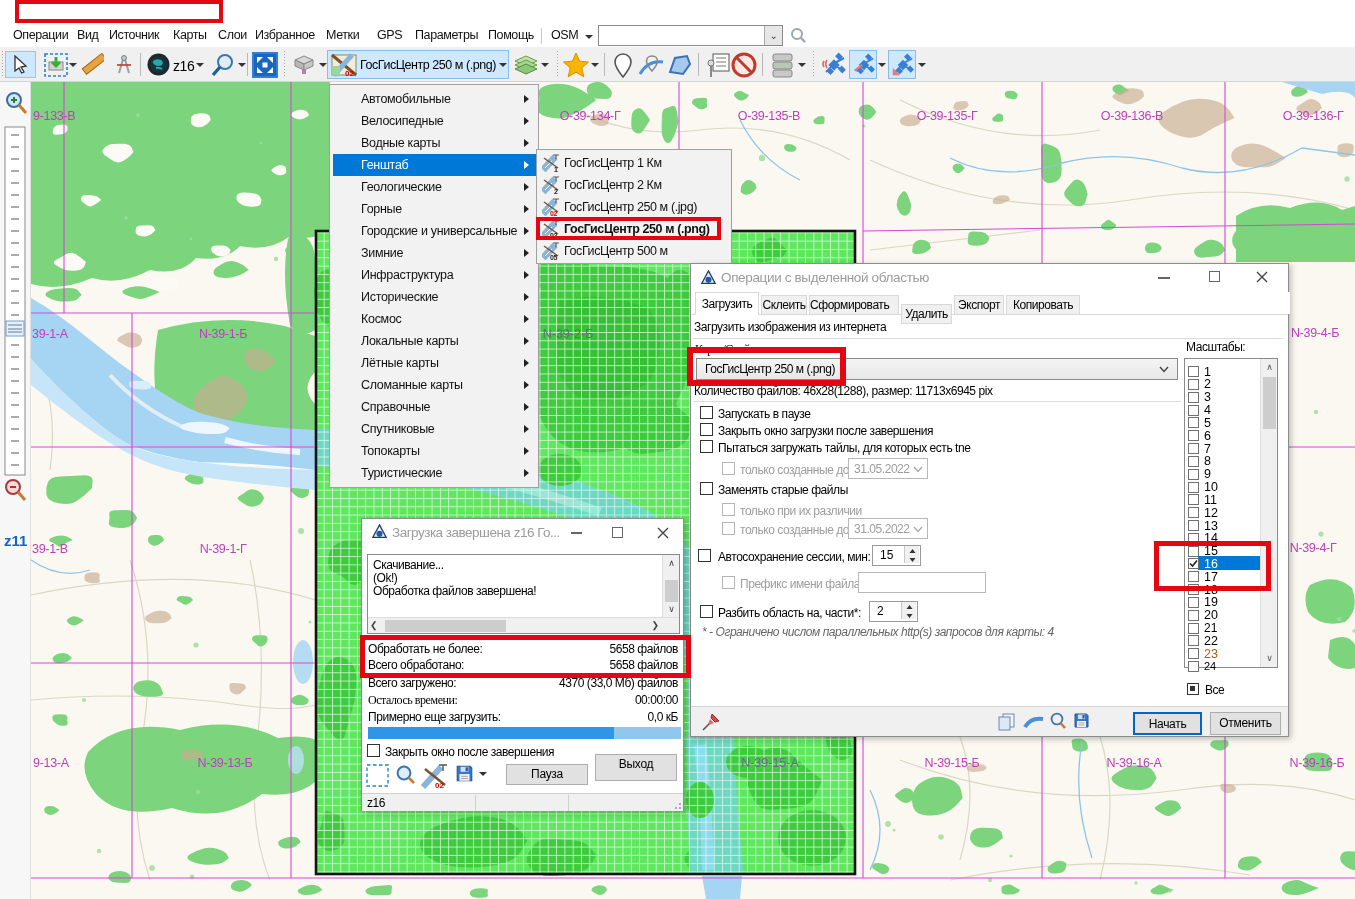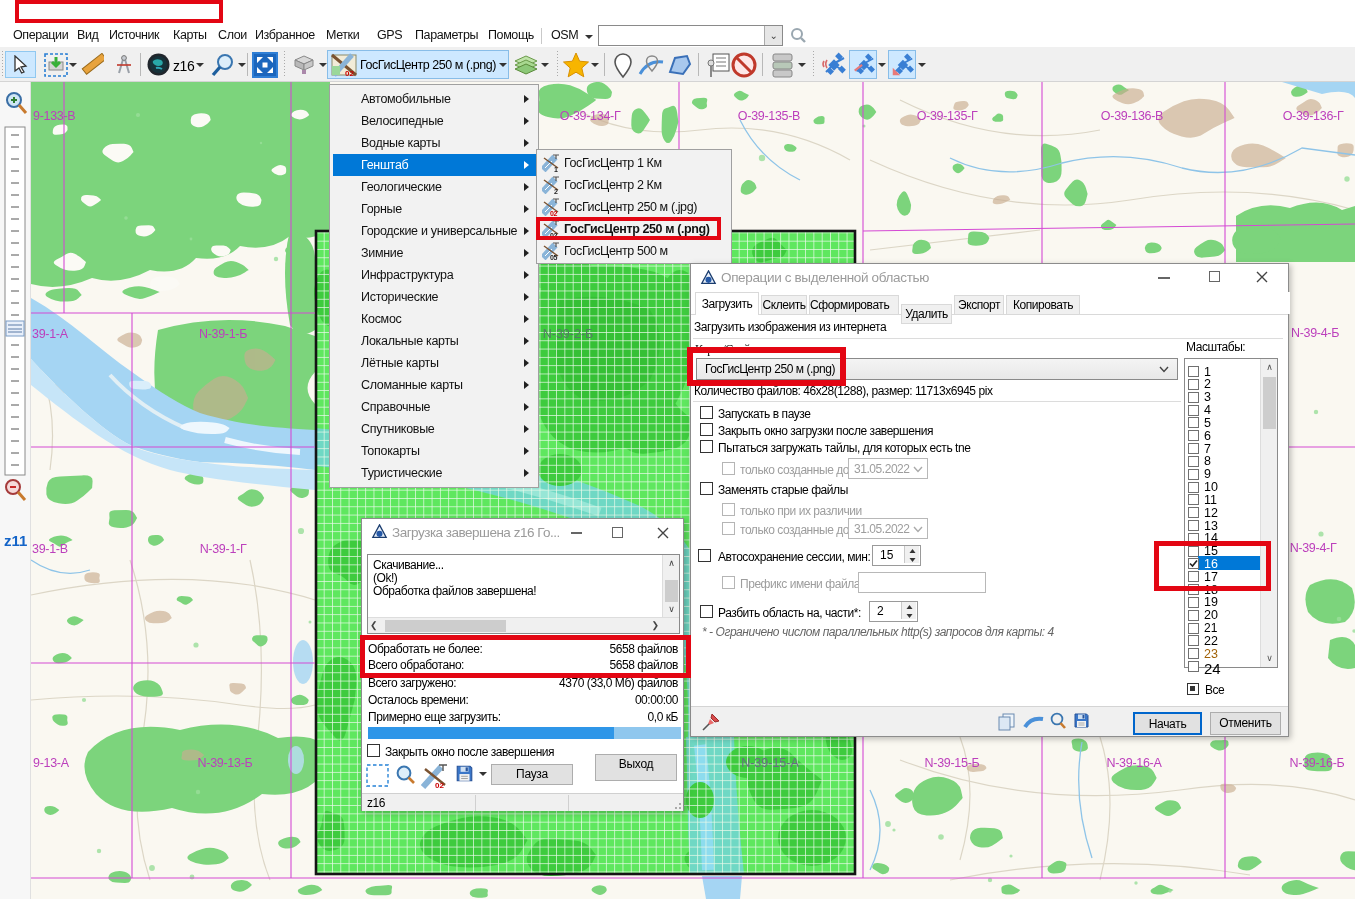--- a/index.html
+++ b/index.html
@@ -836,21 +836,21 @@
   <div class="abs" style="left:513px;top:331.4px;font-size:12.5px;color:#000;">19</div>
   <div class="abs" style="left:497px;top:345.8px;width:11px;height:11px;border:1px solid #707070;background:#fff;"></div>
   <div class="abs" style="left:513px;top:344.3px;font-size:12.5px;color:#000;">20</div>
   <div class="abs" style="left:497px;top:358.6px;width:11px;height:11px;border:1px solid #707070;background:#fff;"></div>
   <div class="abs" style="left:513px;top:357.1px;font-size:12px;color:#000;">21</div>
   <div class="abs" style="left:497px;top:371.4px;width:11px;height:11px;border:1px solid #707070;background:#fff;"></div>
   <div class="abs" style="left:513px;top:369.9px;font-size:12.5px;color:#000;">22</div>
   <div class="abs" style="left:497px;top:384.3px;width:11px;height:11px;border:1px solid #707070;background:#fff;"></div>
   <div class="abs" style="left:513px;top:382.8px;font-size:12.5px;color:#a16207;">23</div>
   <div class="abs" style="left:497px;top:397.1px;width:11px;height:11px;border:1px solid #707070;background:#fff;"></div>
-  <div class="abs" style="left:513px;top:395.6px;font-size:15px;color:#000;">24</div>
+  <div class="abs" style="left:513px;top:395.6px;font-size:11px;color:#000;">24</div>
   <div class="abs" style="left:496px;top:419px;width:12px;height:12px;border:1.5px solid #333;background:#fff;">
     <div class="abs" style="left:2px;top:2px;width:5px;height:5px;background:#333;"></div>
   </div>
   <div class="lbl" style="left:514px;top:419px;">Все</div>
 
   <div class="abs" style="left:0;top:442px;width:597px;height:30px;background:#f0f0f0;border-top:1px solid #d4d4d4;"></div>
   <svg class="abs" style="left:10px;top:448px;z-index:2;" width="20" height="20" viewBox="0 0 20 20">
     <path d="M11 2 L18 9 L14 10 L10 6 Z" fill="#d84a4a" stroke="#9a2a2a"></path>
     <path d="M9 7 L13 11 L8 13 L7 12 Z" fill="#e86a6a"></path>
     <line x1="8" y1="12" x2="2" y2="18" stroke="#555" stroke-width="1.6"></line>
@@ -905,21 +905,21 @@
       <div class="abs" style="right:20px;top:0;font-size:9px;color:#444;line-height:15px;">❯</div>
     </div>
   </div>
 
   <div class="lbl" style="left:6px;top:123px;">Обработать не более:</div>
       <div class="lbl" style="right:5px;top:123px;">5658 файлов</div>
   <div class="lbl" style="left:6px;top:139px;">Всего обработано:</div>
       <div class="lbl" style="right:5px;top:139px;">5658 файлов</div>
   <div class="lbl" style="left:6px;top:157px;">Всего загружено:</div>
       <div class="lbl" style="right:5px;top:157px;">4370 (33,0 Мб) файлов</div>
-  <div class="lbl" style="left:6px;top:174px;">Осталось времени:</div>
+  <div class="lbl" style="left:6px;top:174px;font-family:Liberation Serif, serif;">Осталось времени:</div>
       <div class="lbl" style="right:5px;top:174px;">00:00:00</div>
   <div class="lbl" style="left:6px;top:191px;">Примерно еще загрузить:</div>
       <div class="lbl" style="right:5px;top:191px;">0,0 кБ</div>
 
   <div class="abs" style="left:6px;top:208px;width:313px;height:12px;background:#8fc7ee;">
     <div class="abs" style="left:0;top:0;width:246px;height:12px;background:#2e96e8;"></div>
   </div>
   <div class="cb" style="left:5px;top:225px;"></div>
       <div class="lbl" style="left:23px;top:226px;">Закрыть окно после завершения</div>
 
@@ -938,21 +938,21 @@
   </svg>
   <svg class="abs" style="left:93px;top:245px;" width="19" height="19" viewBox="0 0 17 17">
     <path d="M2 2 L13.5 2 L15 3.5 L15 15 L2 15 Z" fill="#3a76c8" stroke="#28549a" stroke-width="1"></path>
     <rect x="5" y="2.5" width="7" height="4.5" fill="#cfe0f2"></rect>
     <rect x="9.5" y="3" width="2" height="3.5" fill="#28549a"></rect>
     <rect x="4" y="9" width="9" height="6" fill="#f2f2f2"></rect>
     <line x1="5.5" y1="11" x2="11.5" y2="11" stroke="#999" stroke-width="0.8"></line>
     <line x1="5.5" y1="13" x2="11.5" y2="13" stroke="#999" stroke-width="0.8"></line>
   </svg>
   <div class="dd" style="left:117px;top:253px;"></div>
-  <div class="btn" style="left:129px;top:245px;width:82px;height:21px;line-height:19px;">Пауза</div>
+  <div class="btn" style="left:144px;top:245px;width:82px;height:21px;line-height:19px;">Пауза</div>
   <div class="btn" style="left:233px;top:235px;width:82px;height:27px;line-height:19px;">Выход</div>
 
   <div class="abs" style="left:0;top:274px;width:321px;height:18px;background:#f0f0f0;border-top:1px solid #d0d0d0;">
     <div class="lbl" style="left:5px;top:2px;">z16</div>
     <div class="abs" style="left:113px;top:1px;width:1px;height:16px;background:#d0d0d0;"></div>
     <div class="abs" style="left:206px;top:1px;width:1px;height:16px;background:#d0d0d0;"></div>
     <svg class="abs" style="right:1px;bottom:1px;" width="10" height="10">
           <g fill="#aaa">
             <rect x="7" y="7" width="2" height="2"></rect>
             <rect x="7" y="3" width="2" height="2"></rect>

